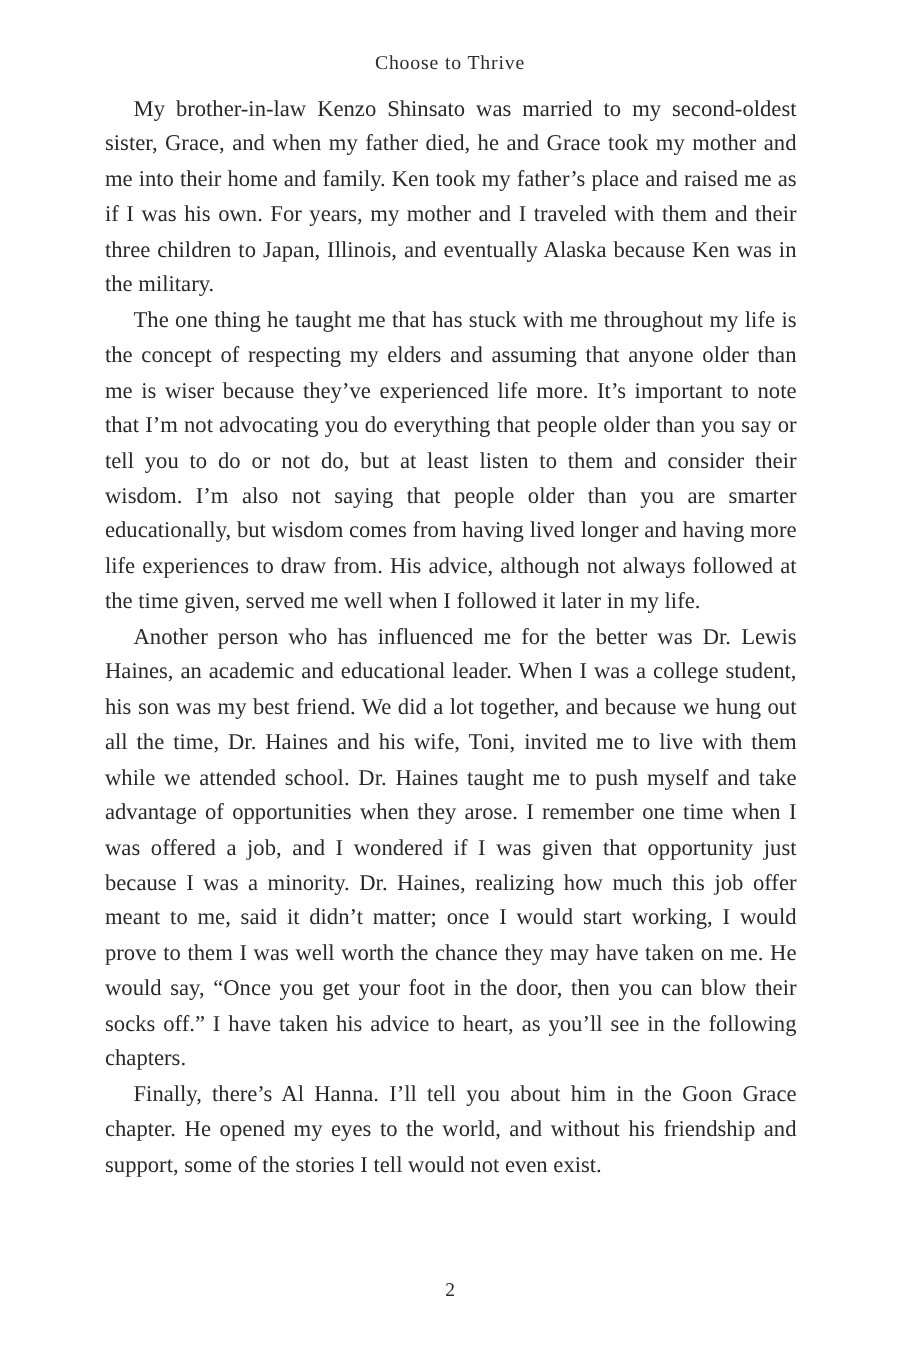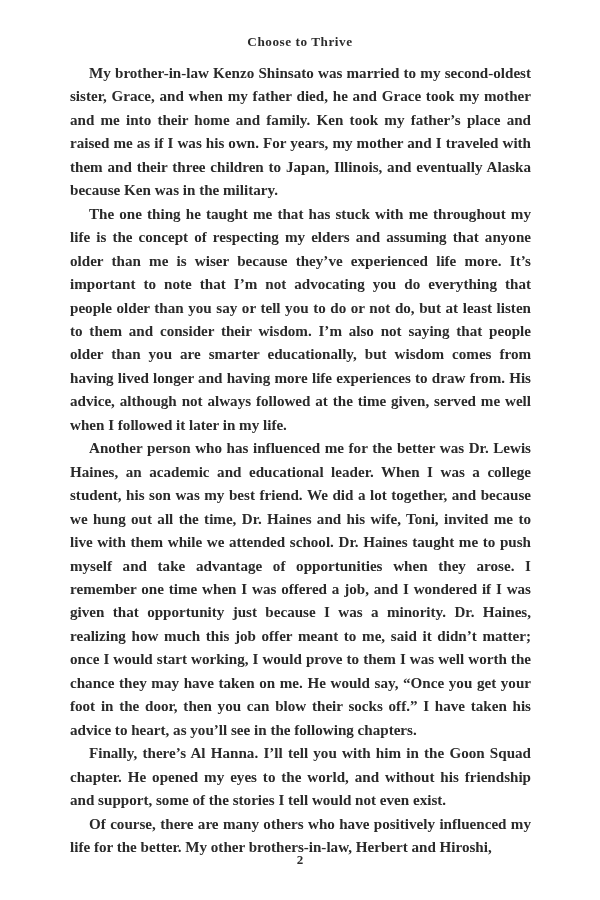--- a/index.html
+++ b/index.html
@@ -7,21 +7,20 @@
     padding: 0;
     background: #ffffff;
   }
   .page {
     position: relative;
     width: 588px;
     height: 900px;
     background: #ffffff;
     overflow: hidden;
     box-sizing: border-box;
-    font-weight: bold;
   }
   .running-head {
     position: absolute;
     top: 34px;
     left: 0;
     width: 600px;
     text-align: center;
     font-family: "Liberation Serif", "DejaVu Serif", serif;
     font-size: 13.2px;
     letter-spacing: 0.55px;
@@ -63,19 +62,18 @@
 <body>
 
 <div class="page">
 
   <div class="running-head">Choose to Thrive</div>
 
   <div class="text-column">
       <p>My brother-in-law Kenzo Shinsato was married to my second-oldest sister, Grace, and when my father died, he and Grace took my mother and me into their home and family. Ken took my father’s place and raised me as if I was his own. For years, my mother and I traveled with them and their three children to Japan, Illinois, and eventually Alaska because Ken was in the military.</p>
       <p>The one thing he taught me that has stuck with me throughout my life is the concept of respecting my elders and assuming that anyone older than me is wiser because they’ve experienced life more. It’s important to note that I’m not advocating you do everything that people older than you say or tell you to do or not do, but at least listen to them and consider their wisdom. I’m also not saying that people older than you are smarter educationally, but wisdom comes from having lived longer and having more life experiences to draw from. His advice, although not always followed at the time given, served me well when I followed it later in my life.</p>
       <p>Another person who has influenced me for the better was Dr. Lewis Haines, an academic and educational leader. When I was a college student, his son was my best friend. We did a lot together, and because we hung out all the time, Dr. Haines and his wife, Toni, invited me to live with them while we attended school. Dr. Haines taught me to push myself and take advantage of opportunities when they arose. I remember one time when I was offered a job, and I wondered if I was given that opportunity just because I was a minority. Dr. Haines, realizing how much this job offer meant to me, said it didn’t matter; once I would start working, I would prove to them I was well worth the chance they may have taken on me. He would say, “Once you get your foot in the door, then you can blow their socks off.” I have taken his advice to heart, as you’ll see in the following chapters.</p>
-      <p>Finally, there’s Al Hanna. I’ll tell you with him in the Goon Squad chapter. He opened my eyes to the world, and without his friendship and support, some of the stories I tell would not even exist.</p>
-      <p>Of course, there are many others who have positively influenced my life for the better. My other brothers-in-law, Herbert and Hiroshi,</p>
+      <p>Finally, there’s Al Hanna. I’ll tell you about him in the Goon Grace chapter. He opened my eyes to the world, and without his friendship and support, some of the stories I tell would not even exist.</p>
     </div>
 
   <div class="folio">2</div>
 
 </div>
 
 </body></html>

